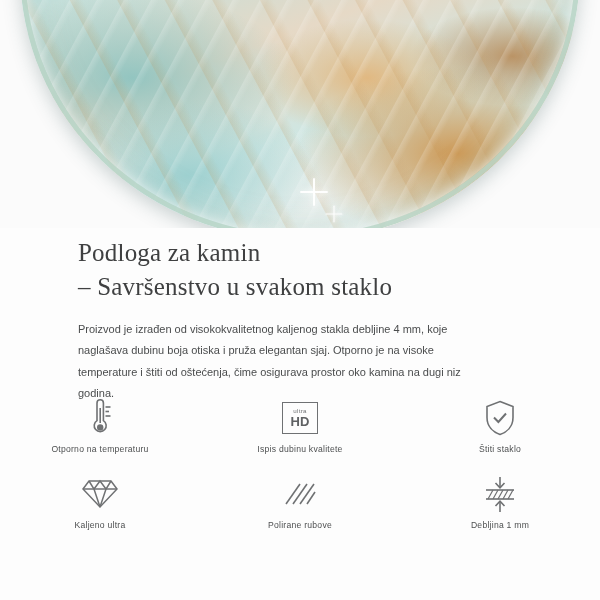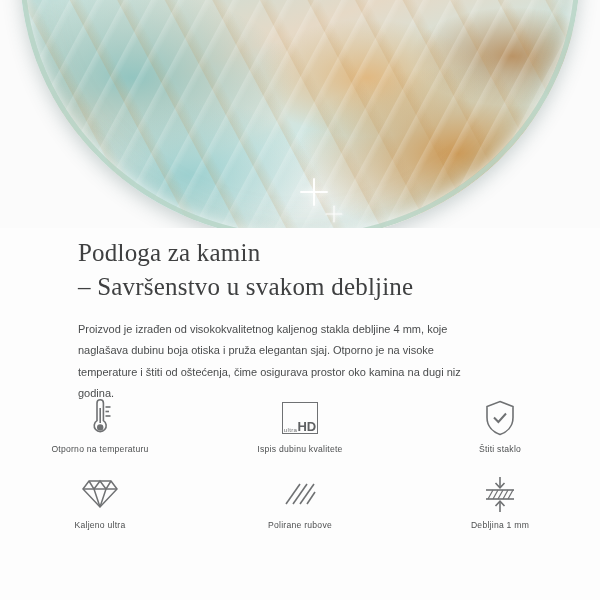--- a/index.html
+++ b/index.html
@@ -146,22 +146,22 @@
     font-size: 8.6px;
     color: #4d4f50;
     letter-spacing: 0.25px;
     text-align: center;
   }
   .hd-box {
     width: 34px;
     height: 30px;
     border: 1.6px solid #6f7173;
     display: flex;
-    flex-direction: row;
-    align-items: flex-end;
+    flex-direction: column;
+    align-items: center;
     justify-content: center;
     line-height: 1;
   }
   .hd-ultra {
     font-size: 6.2px;
     color: #6f7173;
     letter-spacing: 0.3px;
   }
   .hd-hd {
     font-size: 13px;
@@ -181,21 +181,21 @@
       <div class="marble"></div>
       <div class="glass-rim"></div>
       <div class="sparkle s1"></div>
       <div class="sparkle s2"></div>
     </div>
   </div>
 
   <div class="content">
     <h1 class="headline">
       <span>Podloga za kamin</span>
-      <span class="l2">– Savršenstvo u svakom debljine</span>
+      <span class="l2">– Savršenstvo u svakom staklo</span>
     </h1>
     <p class="body-copy">Proizvod je izrađen od visokokvalitetnog kaljenog stakla debljine 4 mm, koje naglašava dubinu boja otiska i pruža elegantan sjaj. Otporno je na visoke temperature i štiti od oštećenja, čime osigurava prostor oko kamina na dugi niz godina.</p>
   </div>
 
   <div class="features">
 
     <div class="feature">
       <div class="feature-icon">
         <svg width="34" height="40" viewBox="0 0 34 40" fill="none" stroke="#6f7173" stroke-width="1.6">
           <path d="M14 5a3.2 3.2 0 0 1 6.4 0v17.6a6 6 0 1 1-6.4 0V5z"></path>

